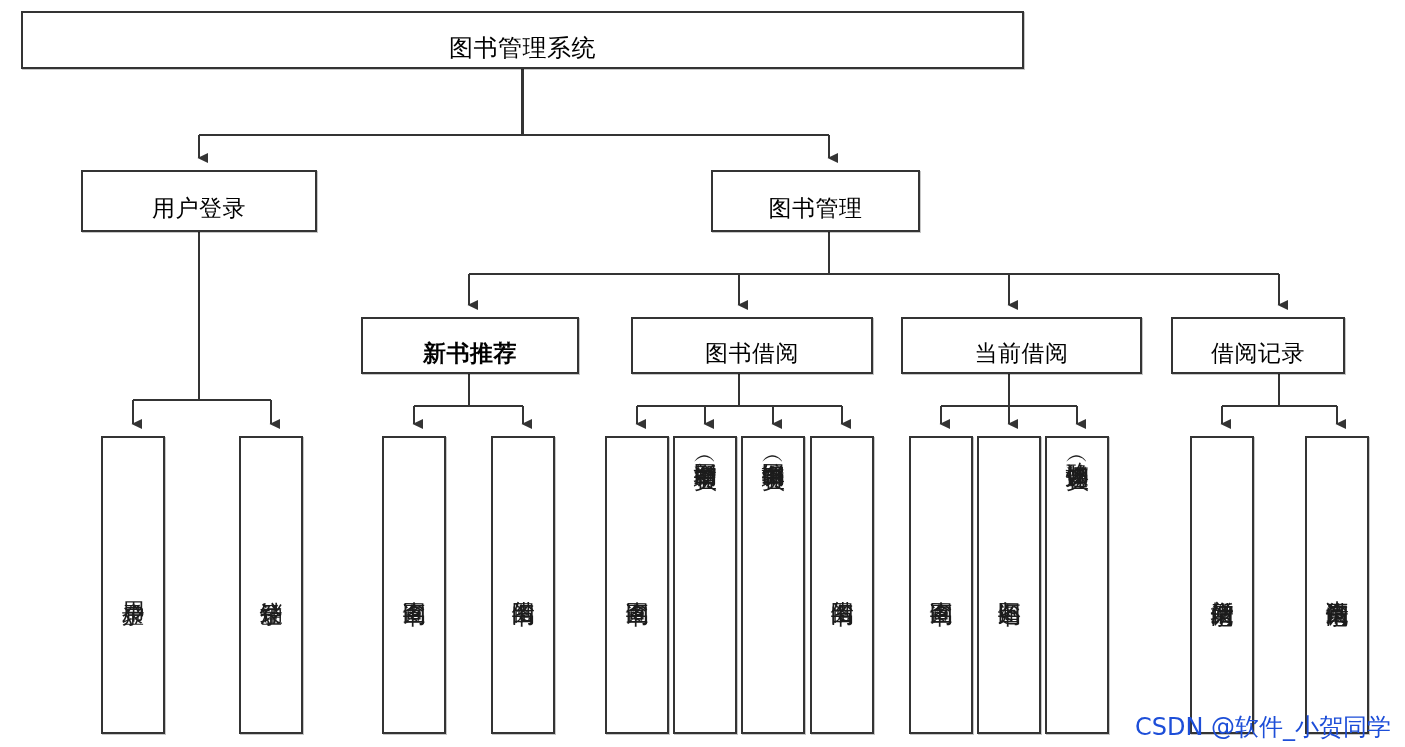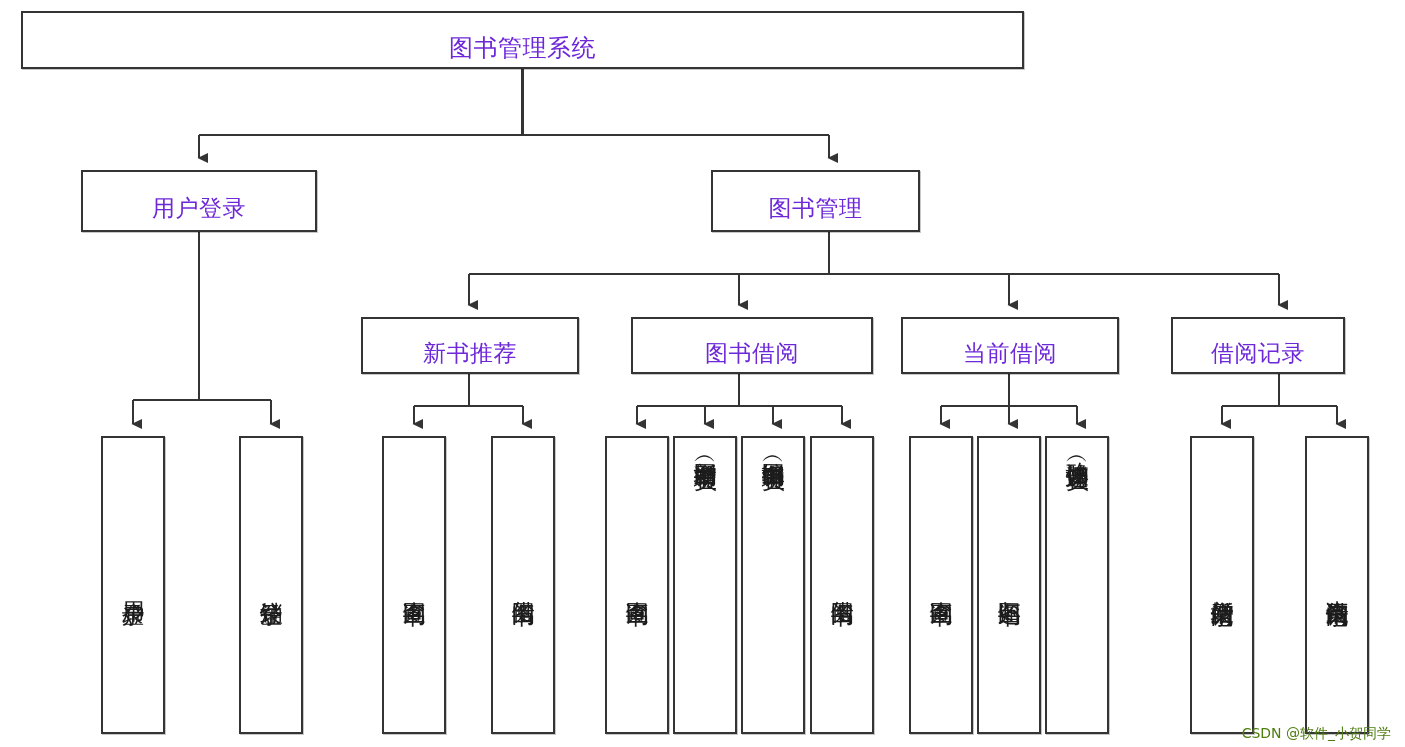--- a/index.html
+++ b/index.html
@@ -30,21 +30,21 @@
     box-sizing: border-box;
     border: 2px solid #343434;
     background: #ffffff;
     display: flex;
     align-items: center;
     justify-content: center;
     box-shadow: 1px 1px 0 rgba(0,0,0,0.22);
   }
   .node-label-h {
     font-size: 23px;
-    color: #6d28d9;
+    color: #000000;
     line-height: 1.1;
     letter-spacing: 0.5px;
     white-space: nowrap;
     font-family: "DejaVu Sans", "Liberation Sans", sans-serif;
     margin-top: 16px;
   }
   .node-box.root .node-label-h { font-size: 24px; }
   .leaf-box {
     position: absolute;
     box-sizing: border-box;
@@ -67,22 +67,22 @@
     font-family: "DejaVu Sans", "Liberation Sans", sans-serif;
   }
   .leaf-box.top-aligned {
     align-items: flex-start;
     padding-top: 6px;
   }
   .watermark {
     position: absolute;
     right: 14px;
     bottom: 4px;
-    font-size: 14px;
-    color: #4d7c0f;
+    font-size: 24px;
+    color: #1d4ed8;
     white-space: nowrap;
     font-family: "DejaVu Sans", "Liberation Sans", sans-serif;
     pointer-events: none;
   }
 </style>
 </head>
 <body>
 
 <div id="diagram-root">
 
@@ -143,29 +143,29 @@
   </div>
 
   <div class="node-box" style="left:81px; top:170px; width:236px; height:62px;">
     <span class="node-label-h">用户登录</span>
   </div>
 
   <div class="node-box" style="left:711px; top:170px; width:209px; height:62px;">
     <span class="node-label-h">图书管理</span>
   </div>
 
-  <div class="node-box" style="left:361px; top:317px; width:218px; height:57px;">
+  <div class="node-box" style="left:361px; top:317px; width:218px; height:57px;font-weight:bold;">
     <span class="node-label-h">新书推荐</span>
   </div>
 
   <div class="node-box" style="left:631px; top:317px; width:242px; height:57px;">
     <span class="node-label-h">图书借阅</span>
   </div>
 
-  <div class="node-box" style="left:901px; top:317px; width:218px; height:57px;">
+  <div class="node-box" style="left:901px; top:317px; width:241px; height:57px;">
     <span class="node-label-h">当前借阅</span>
   </div>
 
   <div class="node-box" style="left:1171px; top:317px; width:174px; height:57px;">
     <span class="node-label-h">借阅记录</span>
   </div>
 
   <div class="leaf-box" style="left:101px; top:436px; width:64px; height:298px;">
     <span class="leaf-label">用户登录</span>
   </div>

